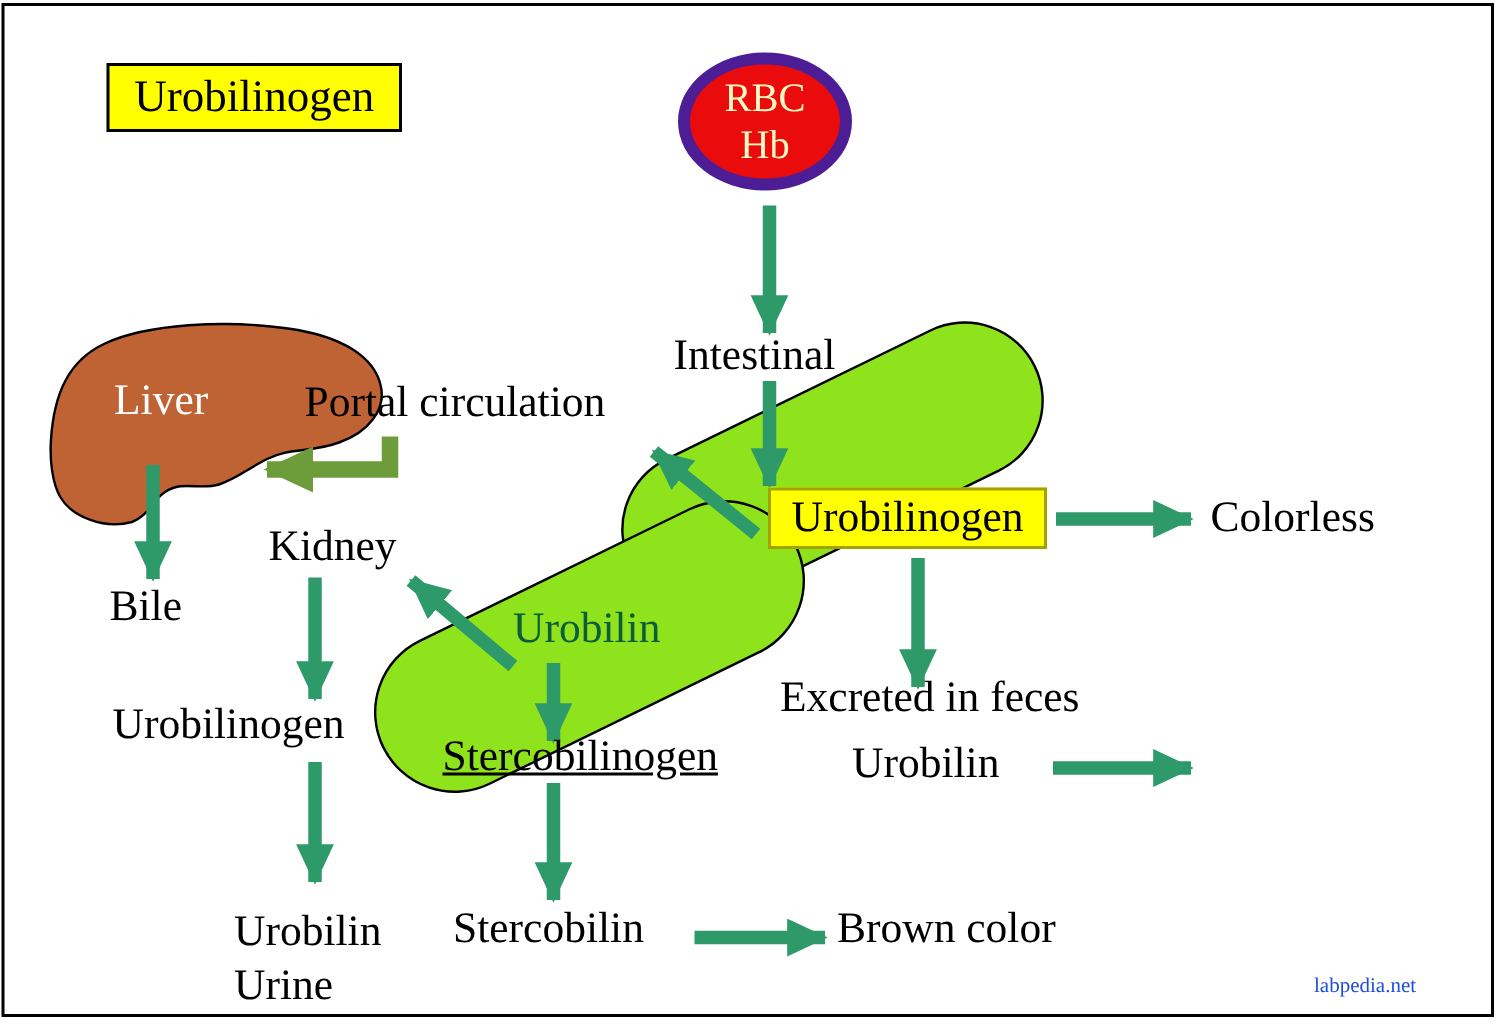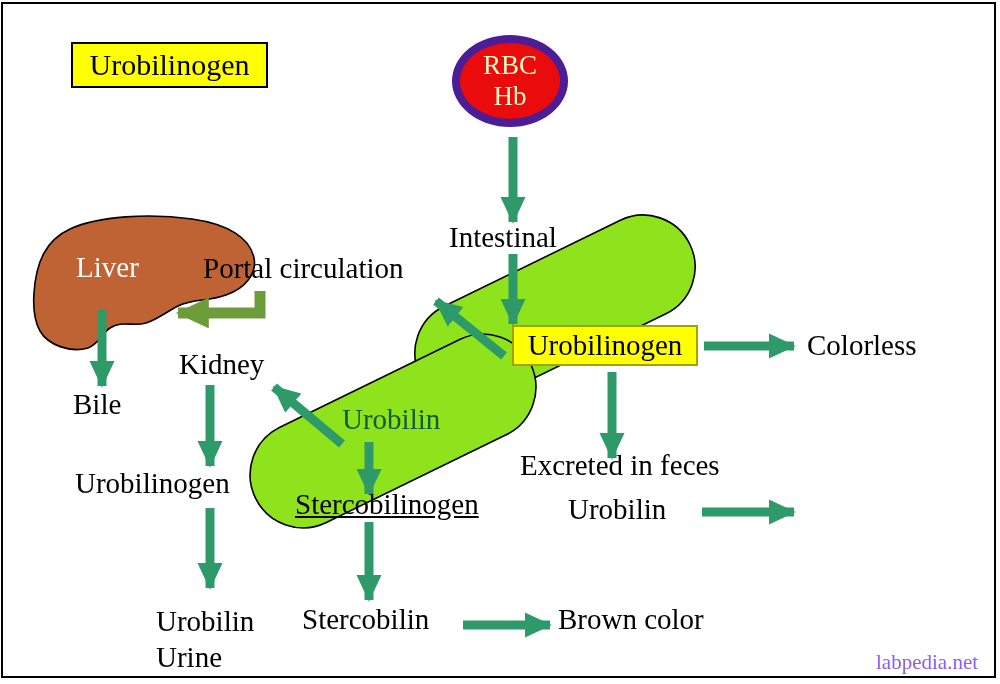--- a/index.html
+++ b/index.html
@@ -41,21 +41,21 @@
     left:512px;top:325px;width:186px;height:41px;
     border:2px solid var(--box-border-dark-yellow);font-size:29px;
   }
   #rbc-ellipse{
     position:absolute;left:452px;top:35px;width:116px;height:92px;
     background:var(--rbc-red);border:8px solid #4c1d95;border-radius:50%;
     box-sizing:border-box;display:flex;flex-direction:column;
     align-items:center;justify-content:center;
     color:#fef9c3;font-size:27px;line-height:1.15;
   }
-  #watermark{position:absolute;left:876px;top:650px;font-size:21px;color:#8b5cf6;}
+  #watermark{position:absolute;left:876px;top:650px;font-size:14px;color:#1d4ed8;}
   .shape-outline{stroke:var(--outline-black);stroke-width:1.6;}
   .liver-fill{fill:var(--liver-brown);}
   .gut-fill{fill:var(--intestine-green);}
   .arrow-teal{stroke:var(--arrow-teal);stroke-width:9;fill:none;}
   .arrow-olive{stroke:var(--arrow-olive);stroke-width:11;fill:none;}
   #mk-teal path{fill:var(--arrow-teal);}
   #mk-olive path{fill:var(--arrow-olive);}
 </style>
 </head>
 <body>

